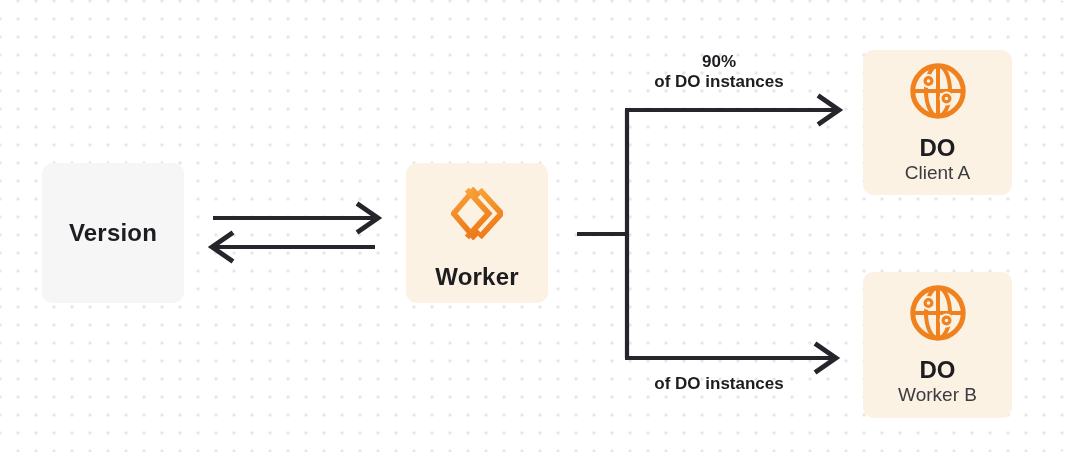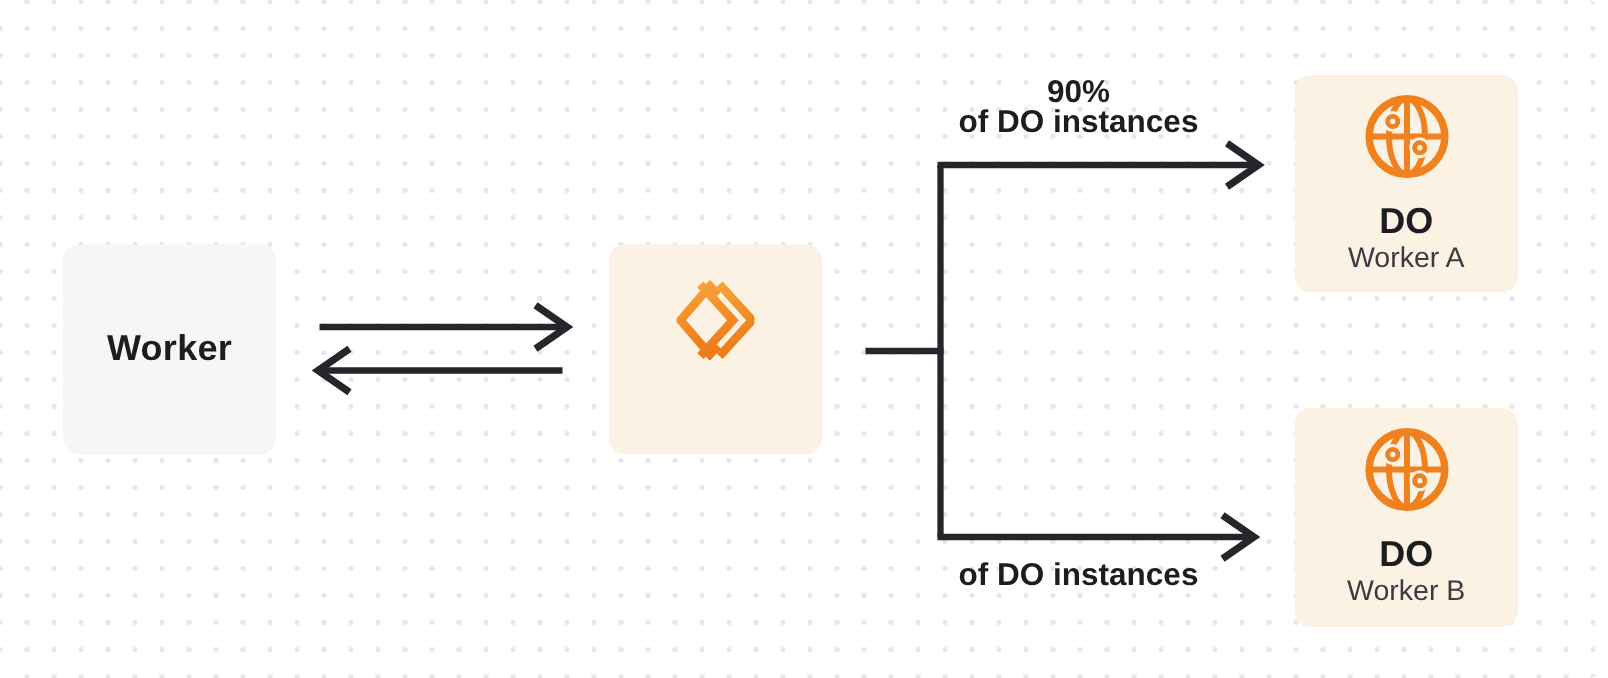--- a/index.html
+++ b/index.html
@@ -47,37 +47,37 @@
   }
   .do-subtitle{
     font-size:19px;font-weight:400;color:var(--text-sub,#3c3b41);line-height:24px;
   }
   svg.edge{position:absolute;overflow:visible;}
   .edge path{fill:none;stroke:var(--line-dark,#26252b);}
   .edge .shaft{stroke-width:4.2px;}
   .edge .head{stroke-width:4.8px;stroke-linejoin:miter;}
   .edge-label{
     position:absolute;width:206px;text-align:center;
-    font-size:21px;font-weight:700;line-height:20px;
+    font-size:17px;font-weight:700;line-height:20px;
     color:var(--text-dark,#1d1c21);
   }
   .edge-label-top{left:616px;top:52px;}
   .edge-label-bottom{left:616px;top:374px;}
   .workers-logo path{fill:none;stroke-width:5.4px;}
   .globe{display:block;}
   .globe .g-stroke{stroke:var(--orange,#f0811f);fill:none;}
   .globe .halo{fill:var(--box-cream,#fcf2e3);stroke:none;}
 </style>
 </head>
 <body>
 
 <div class="canvas">
 
   <div class="node client">
-    <span class="node-label">Worker</span>
+    <span class="node-label">Version</span>
   </div>
 
   <svg class="edge" style="left:195px;top:185px;" width="200" height="85" viewBox="0 0 200 85">
     <g>
       <path class="shaft" d="M 18 33 H 179"></path>
       <path class="head" d="M 162 18.5 L 183 33 L 162 47.5"></path>
     </g>
     <g>
       <path class="shaft" d="M 180 62 H 21"></path>
       <path class="head" d="M 38 47.5 L 17 62 L 38 76.5"></path>
@@ -89,20 +89,21 @@
       <defs>
         <linearGradient id="wg" x1="0" y1="0" x2="0.25" y2="1">
           <stop offset="0" style="stop-color:var(--orange-light,#f8a339)"></stop>
           <stop offset="1" style="stop-color:var(--orange-deep,#ee7a19)"></stop>
         </linearGradient>
       </defs>
       <path stroke="url(#wg)" d="M 26 9 L 21 3.5 L 2.5 25 L 21 46.5 L 26 41"></path>
       <path stroke="url(#wg)" d="M 15 2.5 L 35.5 25 L 15 47.5"></path>
       <path stroke="url(#wg)" d="M 27 2.5 L 47.5 25 L 27 47.5"></path>
     </svg>
+    <span class="node-label">Worker</span>
   </div>
 
   <svg class="edge" style="left:575px;top:92px;" width="285" height="290" viewBox="0 0 285 290">
     <path class="shaft" d="M 2 142 H 54"></path>
     <path class="shaft" d="M 52 18 V 266"></path>
     <g>
       <path class="shaft" d="M 50 18 H 261"></path>
       <path class="head" d="M 243 3.5 L 264 18 L 243 32.5"></path>
     </g>
     <g>
@@ -124,21 +125,21 @@
       <circle class="g-stroke" cx="29" cy="29" r="25.2" stroke-width="5"></circle>
       <line class="g-stroke" x1="29" y1="6" x2="29" y2="52" stroke-width="4"></line>
       <line class="g-stroke" x1="6" y1="29" x2="52" y2="29" stroke-width="4"></line>
       <ellipse class="g-stroke" cx="29" cy="29" rx="12" ry="25.2" stroke-width="4"></ellipse>
       <circle class="halo" cx="19.5" cy="19" r="7"></circle>
       <circle class="halo" cx="37.5" cy="36.5" r="7"></circle>
       <circle class="g-stroke" cx="19.5" cy="19" r="3.4" stroke-width="3.2"></circle>
       <circle class="g-stroke" cx="37.5" cy="36.5" r="3.4" stroke-width="3.2"></circle>
     </svg>
     <div class="do-title">DO</div>
-    <div class="do-subtitle">Worker A</div>
+    <div class="do-subtitle">Client A</div>
   </div>
 
   <div class="node do-box do-b">
     <svg class="globe" width="58" height="58" viewBox="0 0 58 58">
       <circle class="g-stroke" cx="29" cy="29" r="25.2" stroke-width="5"></circle>
       <line class="g-stroke" x1="29" y1="6" x2="29" y2="52" stroke-width="4"></line>
       <line class="g-stroke" x1="6" y1="29" x2="52" y2="29" stroke-width="4"></line>
       <ellipse class="g-stroke" cx="29" cy="29" rx="12" ry="25.2" stroke-width="4"></ellipse>
       <circle class="halo" cx="19.5" cy="19" r="7"></circle>
       <circle class="halo" cx="37.5" cy="36.5" r="7"></circle>

